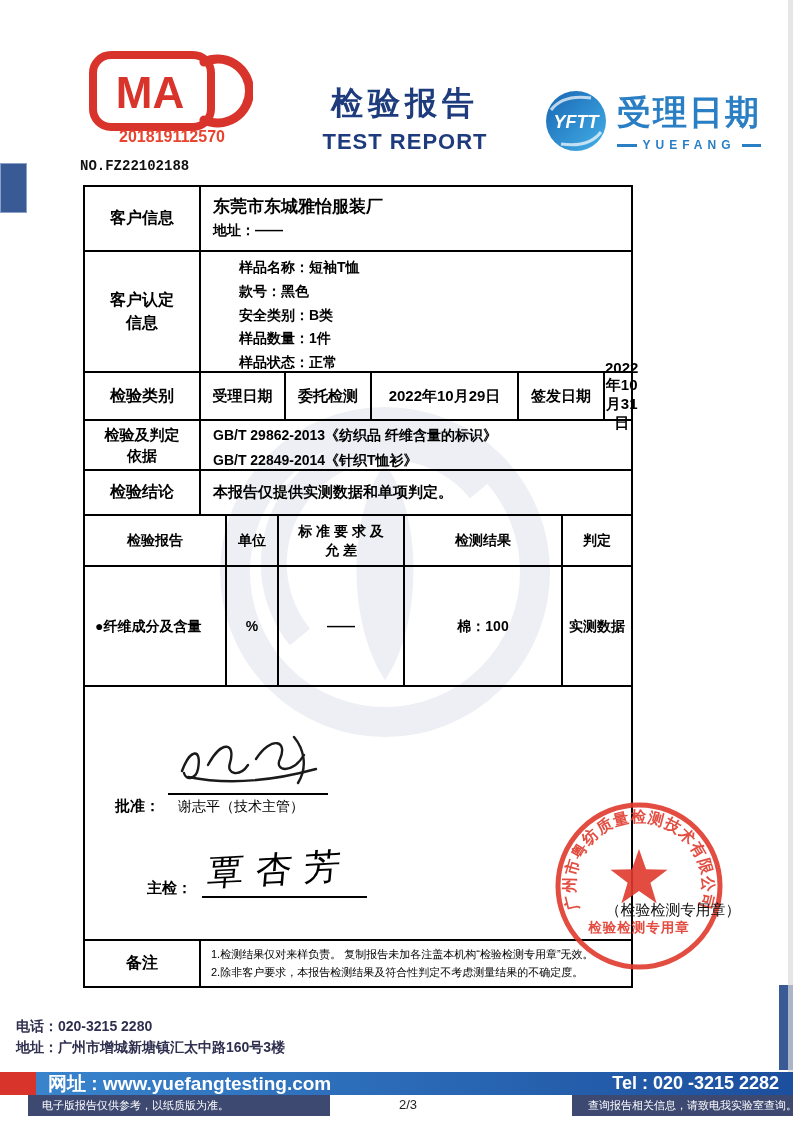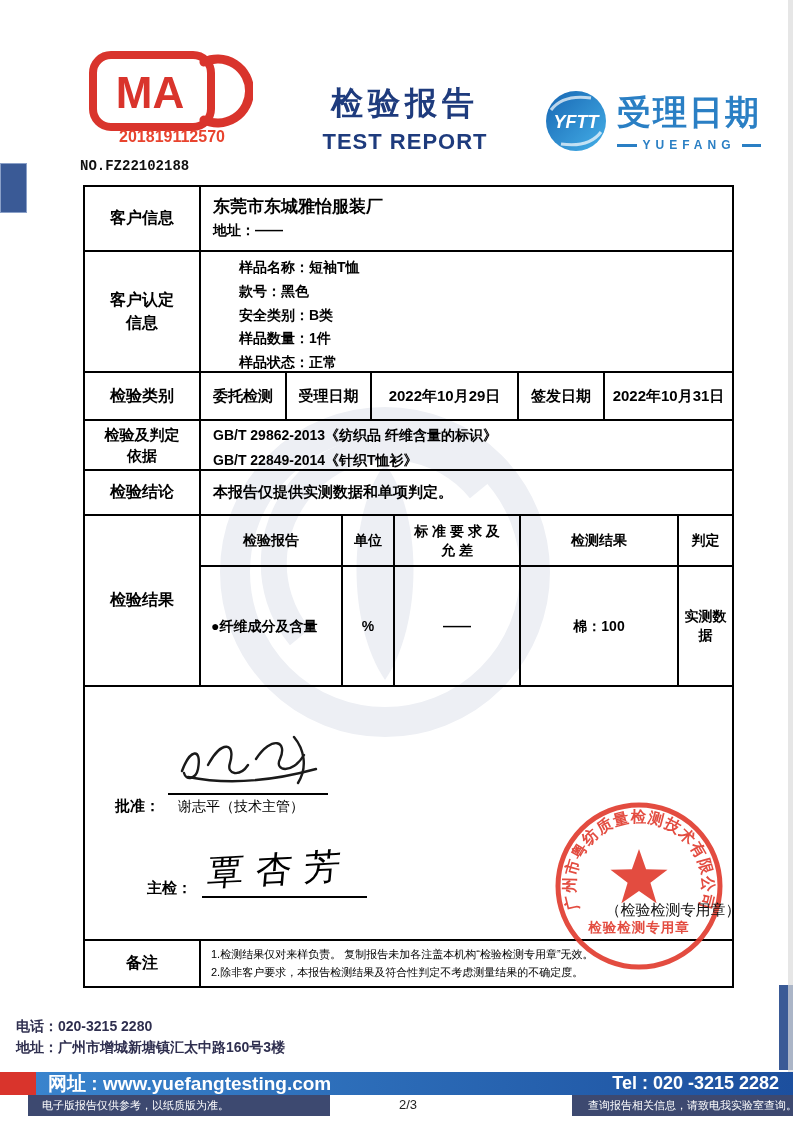--- a/index.html
+++ b/index.html
@@ -19,21 +19,21 @@
   .t-cn { font-size:32px; font-weight:bold; letter-spacing:5px; }
   .t-en { font-size:22px; font-weight:bold; letter-spacing:1px; margin-top:3px; }
   .brand { position:absolute; left:543px; top:88px; display:flex; align-items:center; }
   .brand-right { margin-left:8px; }
   .brand-cn { font-size:34px; font-weight:bold; color:#2a7fc4; letter-spacing:2px; }
   .brand-en-row { display:flex; align-items:center; justify-content:center; margin-top:2px; color:#2a7fc4; }
   .brand-en-row .dash { flex:1; height:3px; background:#2a7fc4; }
   .brand-en { font-size:12px; font-weight:bold; letter-spacing:5px; padding:0 6px; }
 
   
-  .rtable { position:absolute; left:83px; top:185px; width:651px; height:803px; border:2px solid #000; color:#000; }
+  .rtable { position:absolute; left:83px; top:185px; width:550px; height:803px; border:2px solid #000; color:#000; }
   .watermark { position:absolute; left:100px; top:185px; }
   .row { position:relative; display:flex; border-bottom:2px solid #000; background:transparent; }
   .row.last { border-bottom:none; }
   .cell { border-right:2px solid #000; overflow:visible; }
   .cell:last-child { border-right:none; }
   .label { width:116px; flex:0 0 116px; display:flex; align-items:center; justify-content:center;
            font-weight:bold; font-size:16px; text-align:center; white-space:pre-line; line-height:1.4; }
   .content { flex:1; padding:6px 12px; }
   .company { font-size:17px; font-weight:bold; margin-top:2px; }
   .addr { font-size:14px; font-weight:bold; margin-top:4px; }
@@ -151,43 +151,42 @@
         <div>样品名称：短袖T恤</div>
         <div>款号：黑色</div>
         <div>安全类别：B类</div>
         <div>样品数量：1件</div>
         <div>样品状态：正常</div>
       </div>
     </div>
 
     <div class="row" style="height:48px">
       <div class="cell label">检验类别</div>
+      <div class="cell ccell k2 k0">受理日期</div>
       <div class="cell ccell k1 k0">委托检测</div>
-      <div class="cell ccell k2 k0">受理日期</div>
       <div class="cell ccell k3 k0">2022年10月29日</div>
       <div class="cell ccell k4 k0">签发日期</div>
       <div class="cell ccell k5">2022年10月31日</div>
     </div>
 
     <div class="row" style="height:50px">
       <div class="cell label" style="font-size:15px">检验及判定
 依据</div>
       <div class="cell content basis-lines">
         <div>GB/T 29862-2013《纺织品 纤维含量的标识》</div>
         <div>GB/T 22849-2014《针织T恤衫》</div>
       </div>
     </div>
 
     <div class="row" style="height:45px">
       <div class="cell label">检验结论</div>
       <div class="cell concl" style="flex:1">本报告仅提供实测数据和单项判定。</div>
     </div>
 
     <div class="row" style="height:171px">
-      <div class="cell label">检验结果</div>
       <div class="cell rescol">
         <div class="reshead">
           <div class="rc w1">检验报告</div>
           <div class="rc w2">单位</div>
           <div class="rc w3" style="white-space:pre-line">标 准 要 求 及
 允 差</div>
           <div class="rc w4">检测结果</div>
           <div class="rc w5">判定</div>
         </div>
         <div class="resdata">

